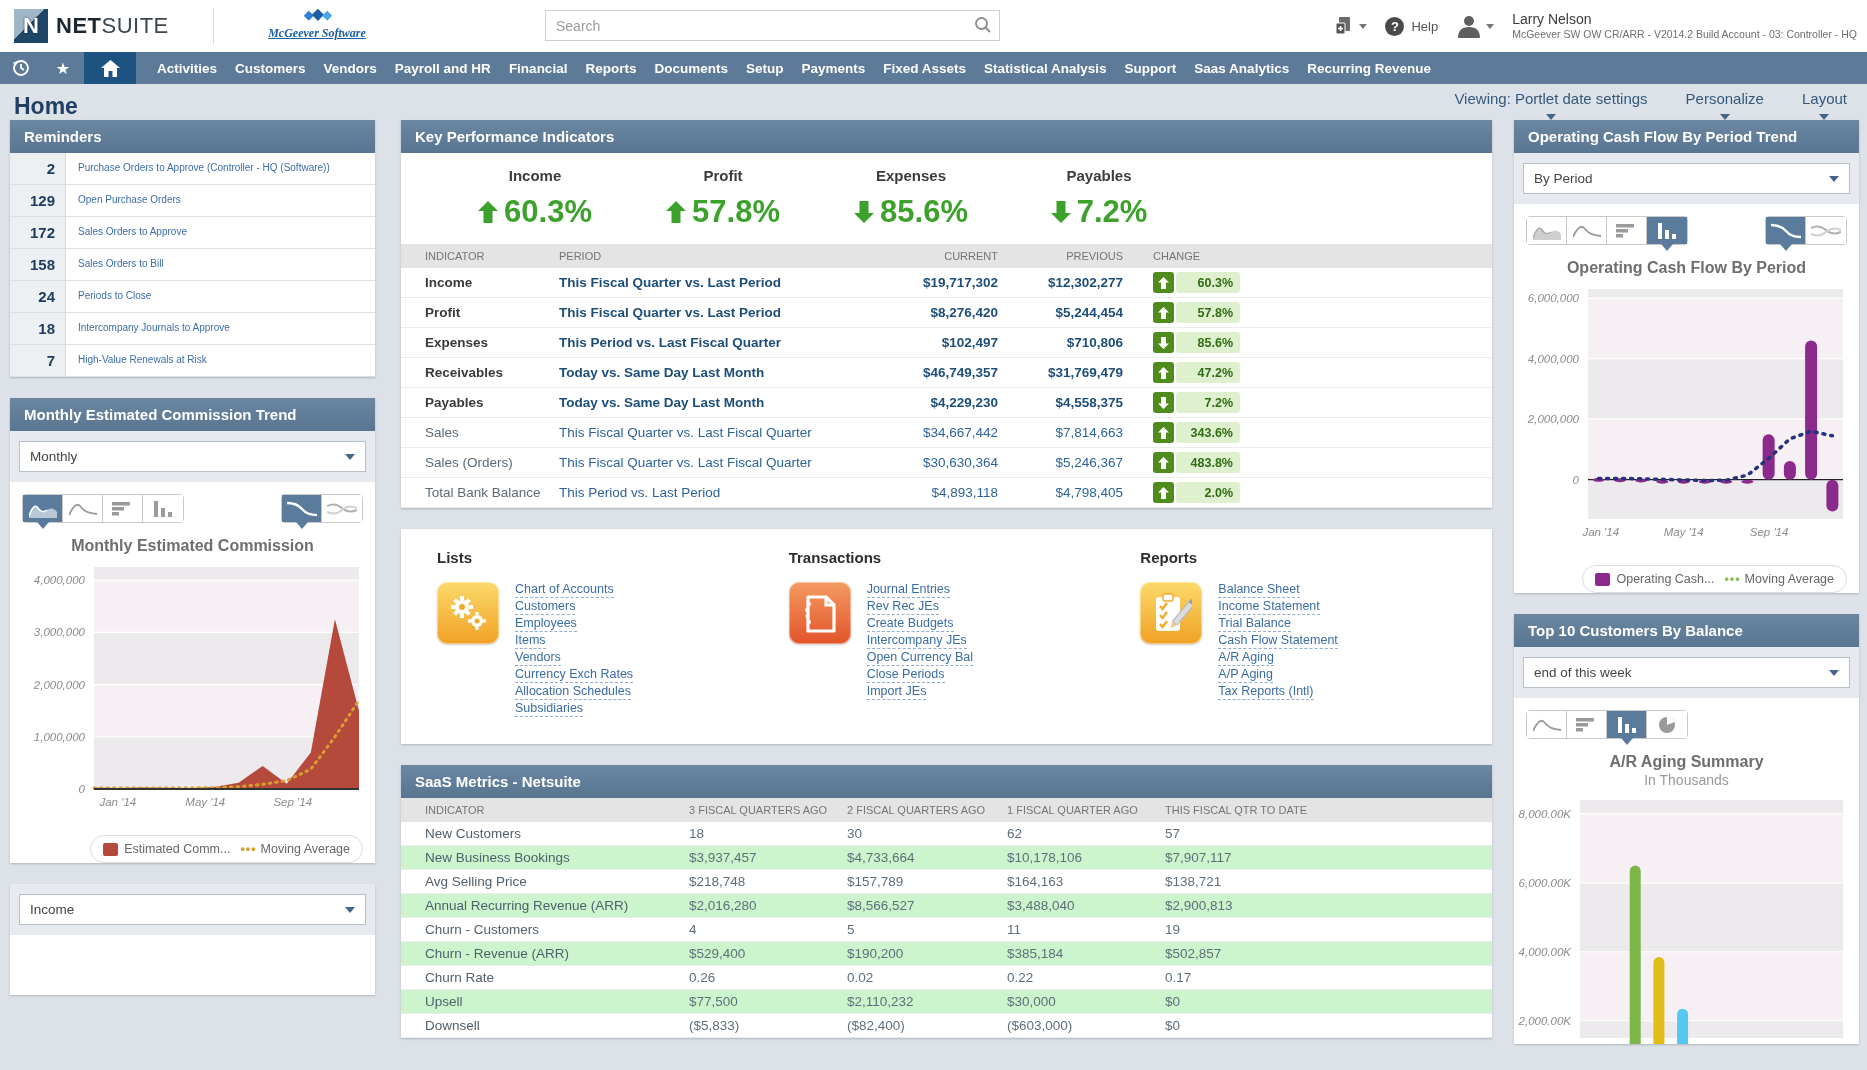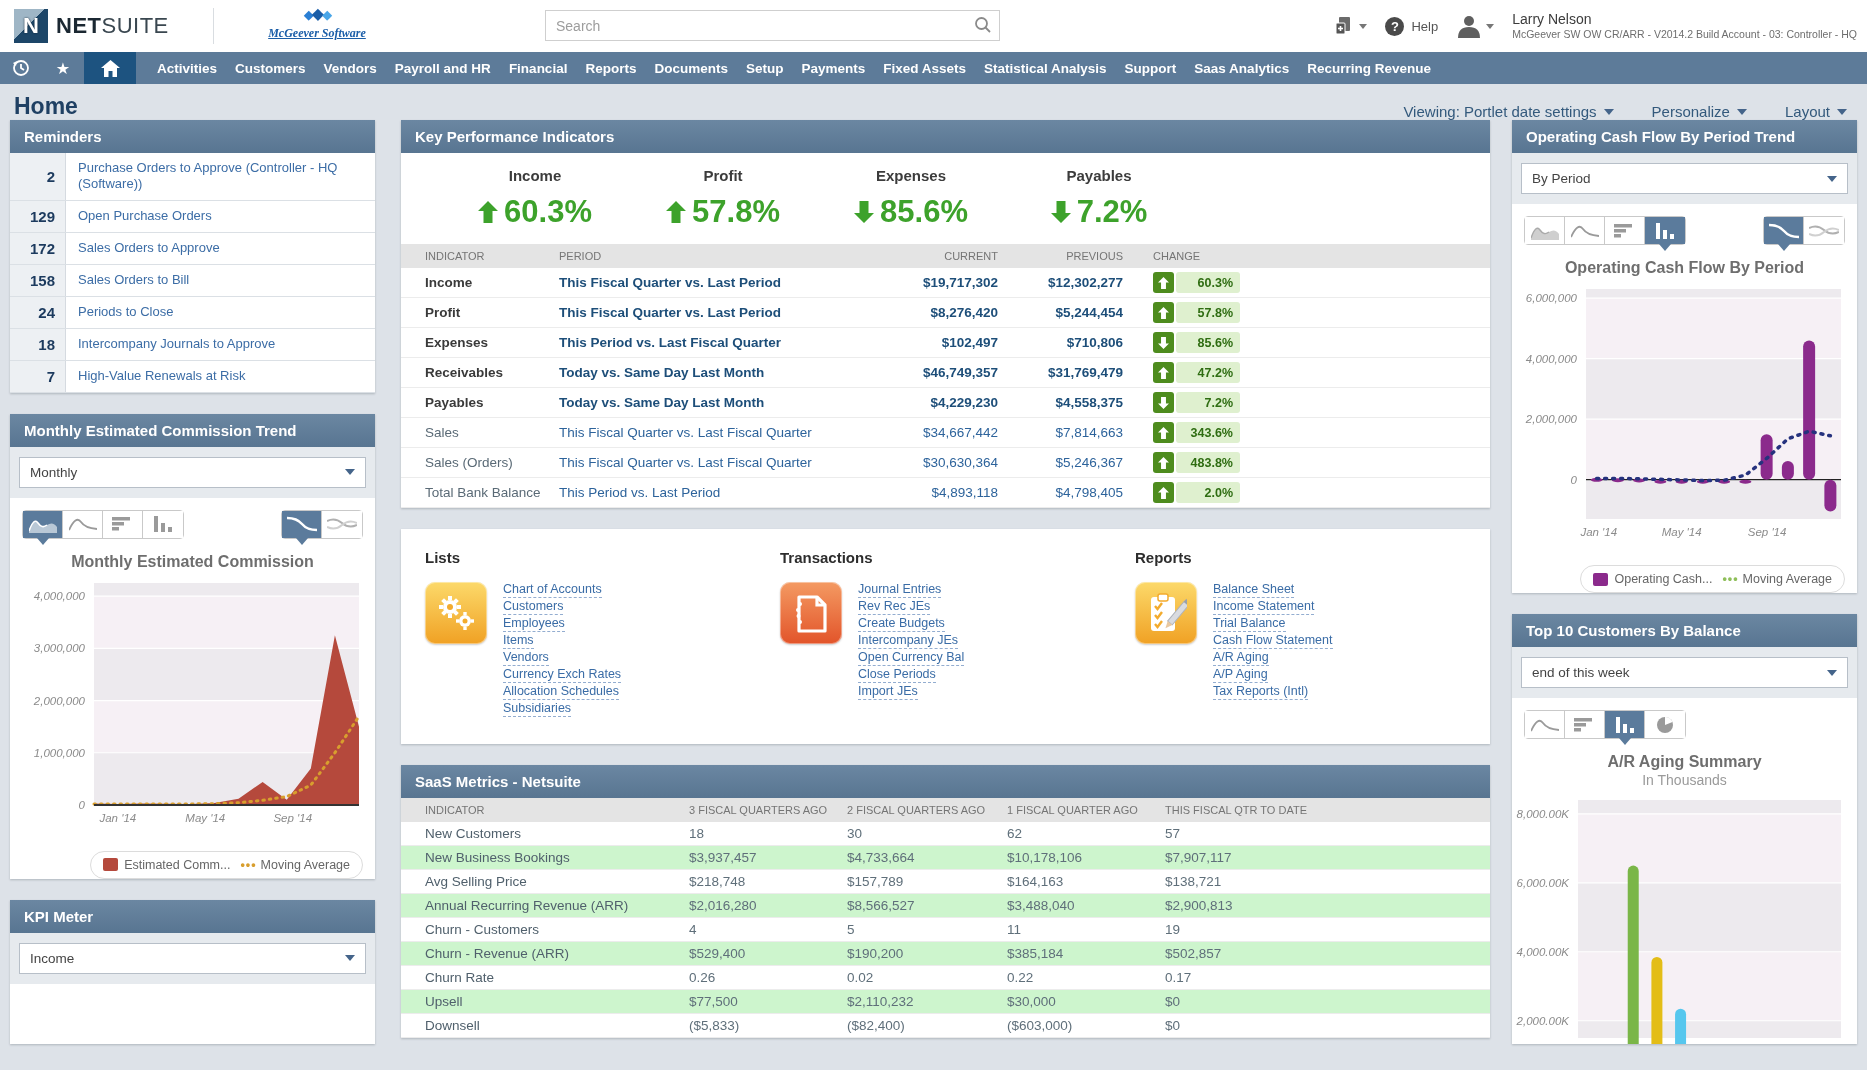--- a/index.html
+++ b/index.html
@@ -37,38 +37,38 @@
   .navbar { height:32px; background:#5d7b99; display:flex; align-items:stretch; color:#fff; }
   .nav-ico { width:42px; display:flex; align-items:center; justify-content:center; cursor:pointer; font-size:16px; }
   .nav-home { width:52px; background:#1d5380; }
   .nav-menu { display:flex; align-items:stretch; margin-left:12px; }
   .nav-item { display:flex; align-items:center; padding:0 9px; font-size:13.5px; font-weight:bold; cursor:pointer; white-space:nowrap; }
   
   .page { padding:0 10px; }
   .pagehead { height:36px; display:flex; align-items:flex-end; }
   .pagetitle { font-size:23px; font-weight:bold; color:#1f4063; margin-left:4px; }
   .pagehead-right { margin-left:auto; display:flex; align-items:center; gap:38px; padding-right:10px; }
-  .phlink { font-size:15px; color:#33597c; cursor:pointer; display:flex; align-items:center; gap:7px; }
+  .phlink { font-size:15px; color:#33597c; cursor:pointer; display:flex; align-items:center; gap:7px;flex-direction:column; }
   .caret-b { width:0; height:0; border-left:5px solid transparent; border-right:5px solid transparent; border-top:6px solid #44648a; display:inline-block; }
   .cols { display:flex; align-items:flex-start; }
   .col-left { width:368px; }
   .col-center { width:1091px; margin-left:26px; }
   .col-right { width:347px; margin-left:22px; }
   .portlet { background:#fff; box-shadow:0 1px 2px rgba(40,50,60,.25); margin-bottom:21px; }
   .phead { height:33px; background:linear-gradient(#6b87a2,#587591); color:#fff; font-weight:bold; font-size:15px;
     display:flex; align-items:center; padding-left:14px; }
   .ddband { background:#e6eaee; padding:10px 9px; }
   .select { height:31px; background:#fff; border:1px solid #b7bfc8; display:flex; align-items:center; padding:0 10px;
     font-size:13.5px; color:#444; cursor:pointer; }
   .select .caret-b { margin-left:auto; }
   
   .rem-row { display:flex; border-bottom:1px solid #dbe0e5; cursor:pointer; }
   .rem-count { width:56px; background:#edf0f3; border-right:1px solid #d5dae0; color:#1c3a5e; font-weight:bold; font-size:15px;
     display:flex; align-items:center; justify-content:flex-end; padding:7px 10px 7px 0; }
-  .rem-label { flex:1; display:flex; align-items:center; padding:7px 10px 7px 12px; font-size:13px; color:#3c6da6; line-height:1.25; }
+  .rem-label { flex:1; display:flex; align-items:center; padding:7px 10px 7px 12px; font-size:10px; color:#3c6da6; line-height:1.25;text-align:center; }
   
   .toolbar { display:flex; align-items:center; padding:12px 12px 4px 12px; }
   .tgroup { display:flex; border:1px solid #c9c9c9; border-radius:4px; overflow:visible; }
   .tbtn { width:40px; height:27px; display:flex; align-items:center; justify-content:center; background:#fff; cursor:pointer;
     border-right:1px solid #c9c9c9; position:relative; }
   .tbtn:last-child { border-right:none; }
   .tbtn.active { background:#5b7b9c; }
   .tbtn.active::after { content:""; position:absolute; left:50%; bottom:-7px; margin-left:-6px;
     border-left:6px solid transparent; border-right:6px solid transparent; border-top:7px solid #5b7b9c; }
   .tgroup-right { margin-left:auto; }
@@ -98,21 +98,21 @@
   .kpitable th.num, .kpitable td.num { text-align:right; }
   .kpitable tr.b td.ind { font-weight:bold; color:#3a3a3a; }
   .kpitable tr.b td.per, .kpitable tr.b td.num { font-weight:bold; color:#1d4e79; }
   .kpitable tr.n td.ind { color:#5a6a76; }
   .kpitable tr.n td.per, .kpitable tr.n td.num { color:#2d639b; }
   .chg { display:flex; align-items:center; gap:2px; justify-content:flex-start; }
   .chg-sq { width:21px; height:21px; border-radius:3px; background:#4e8c1e; display:flex; align-items:center; justify-content:center; }
   .chg-pill { width:64px; height:21px; border-radius:3px; background:#dff0cf; color:#2f6d12; font-weight:bold; font-size:12.5px;
     display:flex; align-items:center; justify-content:flex-end; padding-right:7px; }
   
-  .ga-body { display:flex; padding:20px 0 26px 24px; }
+  .ga-body { display:flex; padding:20px 0 26px 36px; }
   .ga-group { width:355px; }
   .ga-head { font-size:15px; font-weight:bold; color:#2d2d2d; margin-bottom:16px; }
   .ga-flex { display:flex; }
   .ga-tile { width:62px; height:62px; border-radius:10px; flex:0 0 auto; display:flex; align-items:center; justify-content:center;
     box-shadow:inset 0 0 0 1px rgba(255,255,255,.4), 0 1px 2px rgba(0,0,0,.2); }
   .tile-gold { background:linear-gradient(#fcd96a,#f0a124); }
   .tile-red { background:linear-gradient(#f49a62,#e2542a); }
   .ga-links { margin-left:16px; }
   .ga-links a { display:table; font-size:12.5px; color:#3a6ca6; text-decoration:none; border-bottom:1px dashed #93add0;
     line-height:15px; margin-bottom:1px; cursor:pointer; }
@@ -340,21 +340,20 @@
               <span>Estimated Comm...</span>
             </span>
           <span class="leg-item">
               <span class="dots dots-org">•••</span>
               <span>Moving Average</span>
             </span>
         </div>
       </div>
 
       <div class="portlet">
-        <div class="phead">KPI Meter</div>
         <div class="ddband">
           <div class="select">
             <span>Income</span>
               <span class="caret-b"></span>
           </div>
         </div>
         <div style="height:60px"></div>
       </div>
     </div>
 

